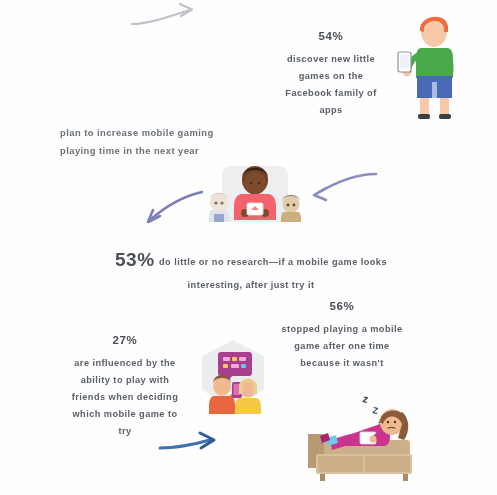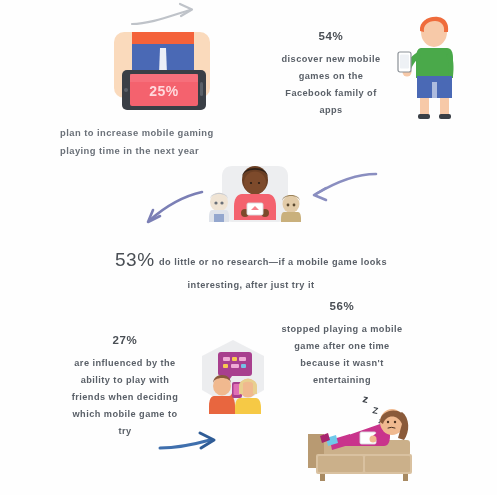--- a/index.html
+++ b/index.html
@@ -43,21 +43,21 @@
     letter-spacing: 0.45px;
     text-align: left;
     line-height: 1.9;
   }
   .inline-stat {
     text-align: center;
     line-height: 1.85;
   }
   .inline-stat .big {
     font-size: 19px;
-    font-weight: 400;
+    font-weight: 700;
     color: #4a4f55;
     letter-spacing: 0.5px;
     vertical-align: -1px;
   }
   .inline-stat .small {
     font-size: 9.2px;
     font-weight: 600;
     color: #5a6068;
     letter-spacing: 0.45px;
   }
@@ -71,54 +71,30 @@
 
 <div id="infographic">
 
   <div class="ill" style="left:128px; top:2px;">
     <svg width="80" height="30" viewBox="0 0 80 30">
       <path d="M4 22 C 22 22, 42 14, 62 8" stroke="#bfc3c9" stroke-width="2.2" fill="none" stroke-linecap="round"></path>
       <path d="M52 2 L64 7.5 L53 14" stroke="#bfc3c9" stroke-width="2.2" fill="none" stroke-linecap="round" stroke-linejoin="round"></path>
     </svg>
   </div>
 
-  <div class="ill" style="left:108px; top:24px;">
-    <svg width="112" height="92" viewBox="0 0 112 92">
-
-      <rect x="6" y="8" width="96" height="66" rx="10" fill="#f9d3b0" opacity="0.85"></rect>
-
-      <rect x="24" y="8" width="62" height="12" fill="#f4623a"></rect>
-
-      <rect x="24" y="20" width="62" height="32" fill="#4a69b5"></rect>
-
-      <path d="M52 24 L58 24 L59 50 L51 50 Z" fill="#f4f7fb" opacity="0.95"></path>
-
-      <rect x="14" y="46" width="84" height="40" rx="5" fill="#3a3f46"></rect>
-
-      <rect x="22" y="50" width="68" height="32" rx="2" fill="#f4626e"></rect>
-
-      <rect x="22" y="50" width="68" height="8" fill="#f77883" opacity="0.6"></rect>
-
-      <circle cx="18" cy="66" r="2" fill="#5a6068"></circle>
-
-      <rect x="92" y="58" width="3" height="14" rx="1.5" fill="#5a6068"></rect>
-
-      <text x="56" y="72" font-family="'Liberation Sans',sans-serif" font-size="14" font-weight="700" fill="#ffd9dc" text-anchor="middle" letter-spacing="0.5">25%</text>
-    </svg>
-  </div>
 
   <div class="abs caption" style="left:60px; top:124px; width:200px;">
     <div>plan to increase mobile gaming</div>
     <div>playing time in the next year</div>
   </div>
 
   <div class="abs" style="left:263px; top:30px; width:136px;">
     <div class="stat-pct">54%</div>
     <div class="stat-body" style="margin-top:7px;">
-      <div>discover new mobile</div>
+      <div>discover new little</div>
       <div>games on the</div>
       <div>Facebook family of</div>
       <div>apps</div>
     </div>
   </div>
 
   <div class="ill" style="left:396px; top:12px;">
     <svg width="78" height="112" viewBox="0 0 78 112">
 
       <ellipse cx="38" cy="20" rx="13" ry="15" fill="#f7c9a8"></ellipse>
@@ -208,21 +184,20 @@
     </div>
     <div class="small">interesting, after just try it</div>
   </div>
 
   <div class="abs" style="left:271px; top:300px; width:142px;">
     <div class="stat-pct">56%</div>
     <div class="stat-body" style="margin-top:7px;">
       <div>stopped playing a mobile</div>
       <div>game after one time</div>
       <div>because it wasn't</div>
-      <div>entertaining</div>
     </div>
   </div>
 
   <div class="abs" style="left:56px; top:334px; width:138px;">
     <div class="stat-pct">27%</div>
     <div class="stat-body" style="margin-top:7px;">
       <div>are influenced by the</div>
       <div>ability to play with</div>
       <div>friends when deciding</div>
       <div>which mobile game to</div>

